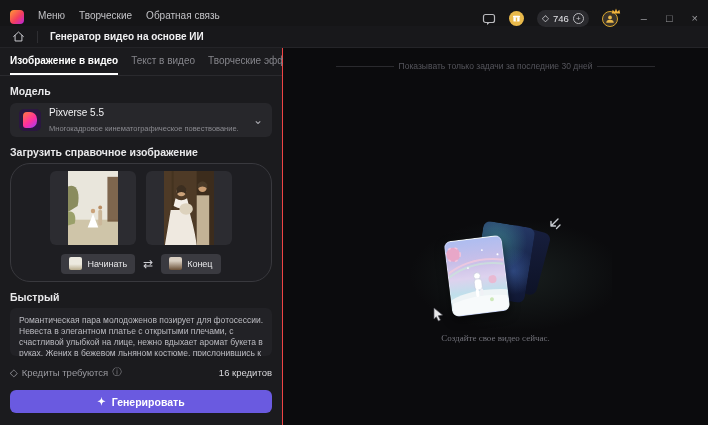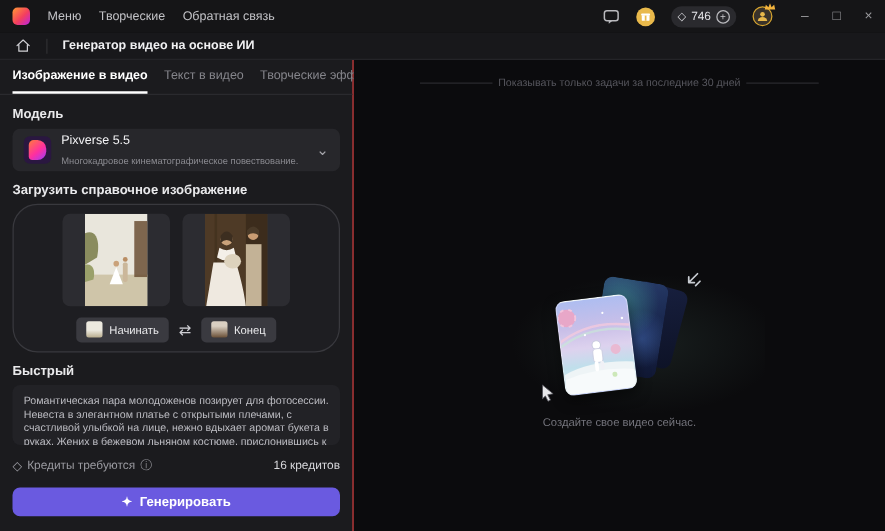--- a/index.html
+++ b/index.html
@@ -1,21 +1,21 @@
 <!DOCTYPE html>
 <html><head>
 <meta charset="utf-8">
 <style>
   * { box-sizing: border-box; margin: 0; padding: 0; }
   html,body { width:708px; height:425px; overflow:hidden; background:#0b0b0d;
     font-family:"Liberation Sans", sans-serif; -webkit-font-smoothing:antialiased; }
 
   
-  .titlebar { height:26px; background:#151517; display:flex; align-items:center;
-    padding:4px 10px; gap:14px; }
+  .titlebar { height:26px; background:#151517; display:flex; align-items:flex-start;
+    padding:10px 10px; gap:14px; }
   .app-logo { width:14px; height:14px; border-radius:4px; flex:0 0 auto;
     background:linear-gradient(135deg,#ff8a3c 10%,#f43f5e 55%,#c026d3 95%); }
   .menu-item { font-size:10px; color:#c2c2c6; cursor:default; }
   .tb-right { margin-left:auto; display:flex; align-items:center; gap:13px; }
   .icon-btn { display:flex; align-items:center; justify-content:center; }
   .coin { width:15px; height:15px; border-radius:50%; background:#e9b94b;
     display:flex; align-items:center; justify-content:center; }
   .credits-badge { height:17px; background:#2a2a2e; border-radius:9px;
     display:flex; align-items:center; gap:4px; padding:0 5px; }
   .credits-badge .diamond { font-size:9px; color:#d8d8dc; line-height:1; }
@@ -97,21 +97,21 @@
     display:flex; align-items:center; justify-content:center; gap:6px; cursor:pointer;
     font-family:"Liberation Sans", sans-serif; }
   .sparkle-glyph { font-size:10px; }
 
   
   .filter-row { position:absolute; top:13px; left:0; right:0; display:flex;
     align-items:center; justify-content:center; gap:5px; color:#55555c; font-size:8.5px; }
   .filter-line { width:58px; height:1px; background:#2a2a2e; }
 
   .empty-state { position:absolute; top:176px; left:0; right:0;
-    display:flex; flex-direction:column; align-items:center; }
+    display:flex; flex-direction:column; align-items:center;font-family:Liberation Serif, serif; }
   .cards { position:relative; width:112px; height:92px; }
   .cards::before { content:""; position:absolute; left:-40px; top:-10px; right:-60px; bottom:-20px;
     background:radial-gradient(ellipse at 55% 50%, rgba(70,100,90,0.22), transparent 65%); }
   .card { position:absolute; border-radius:7px; }
   .card-back2 { left:62px; top:4px; width:42px; height:64px; transform:rotate(15deg);
     background:linear-gradient(160deg,#182040,#0d1226); }
   .card-back { left:38px; top:0; width:52px; height:76px; transform:rotate(9deg);
     background:
       radial-gradient(circle at 30% 25%, rgba(80,190,170,0.45), transparent 45%),
       radial-gradient(circle at 70% 60%, rgba(90,140,230,0.35), transparent 40%),

